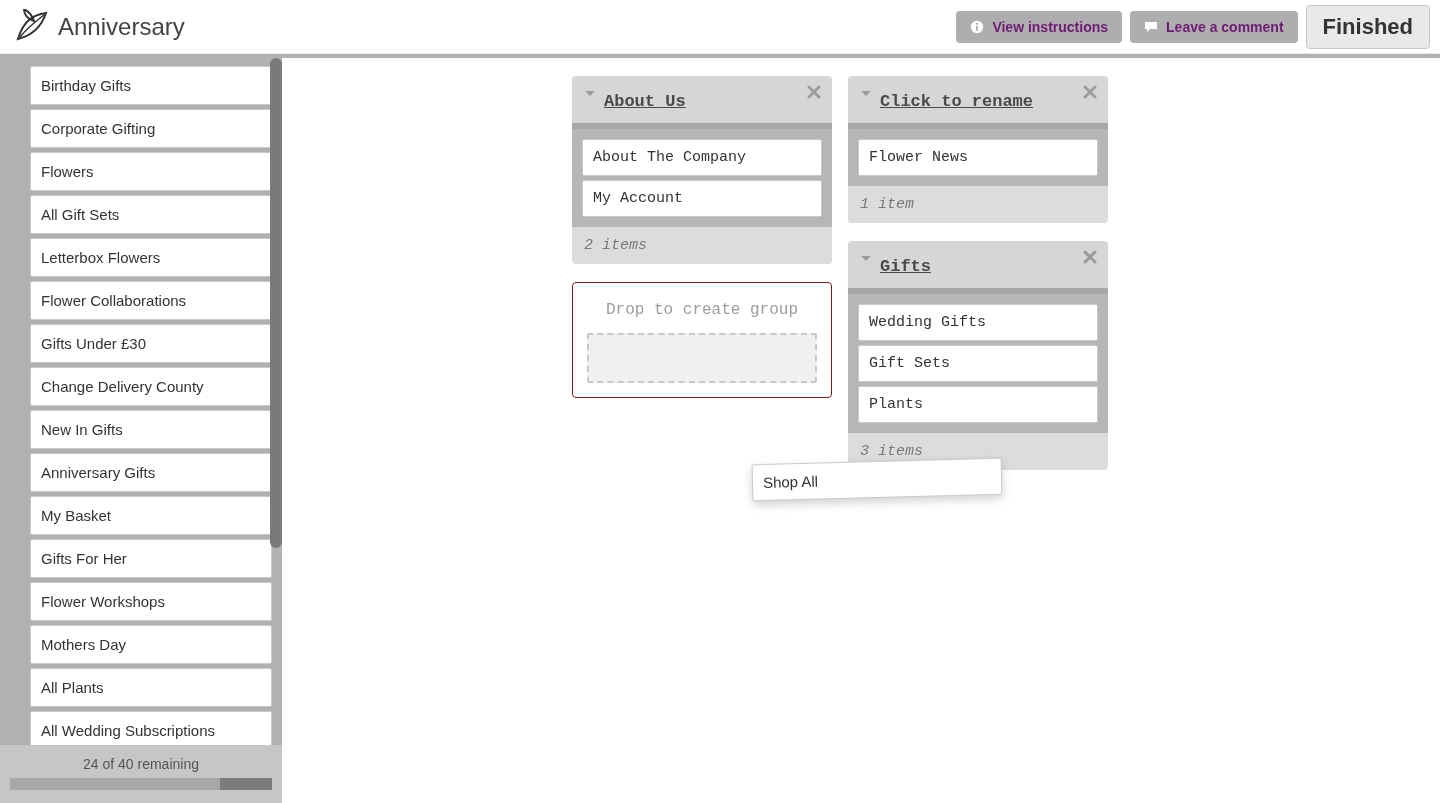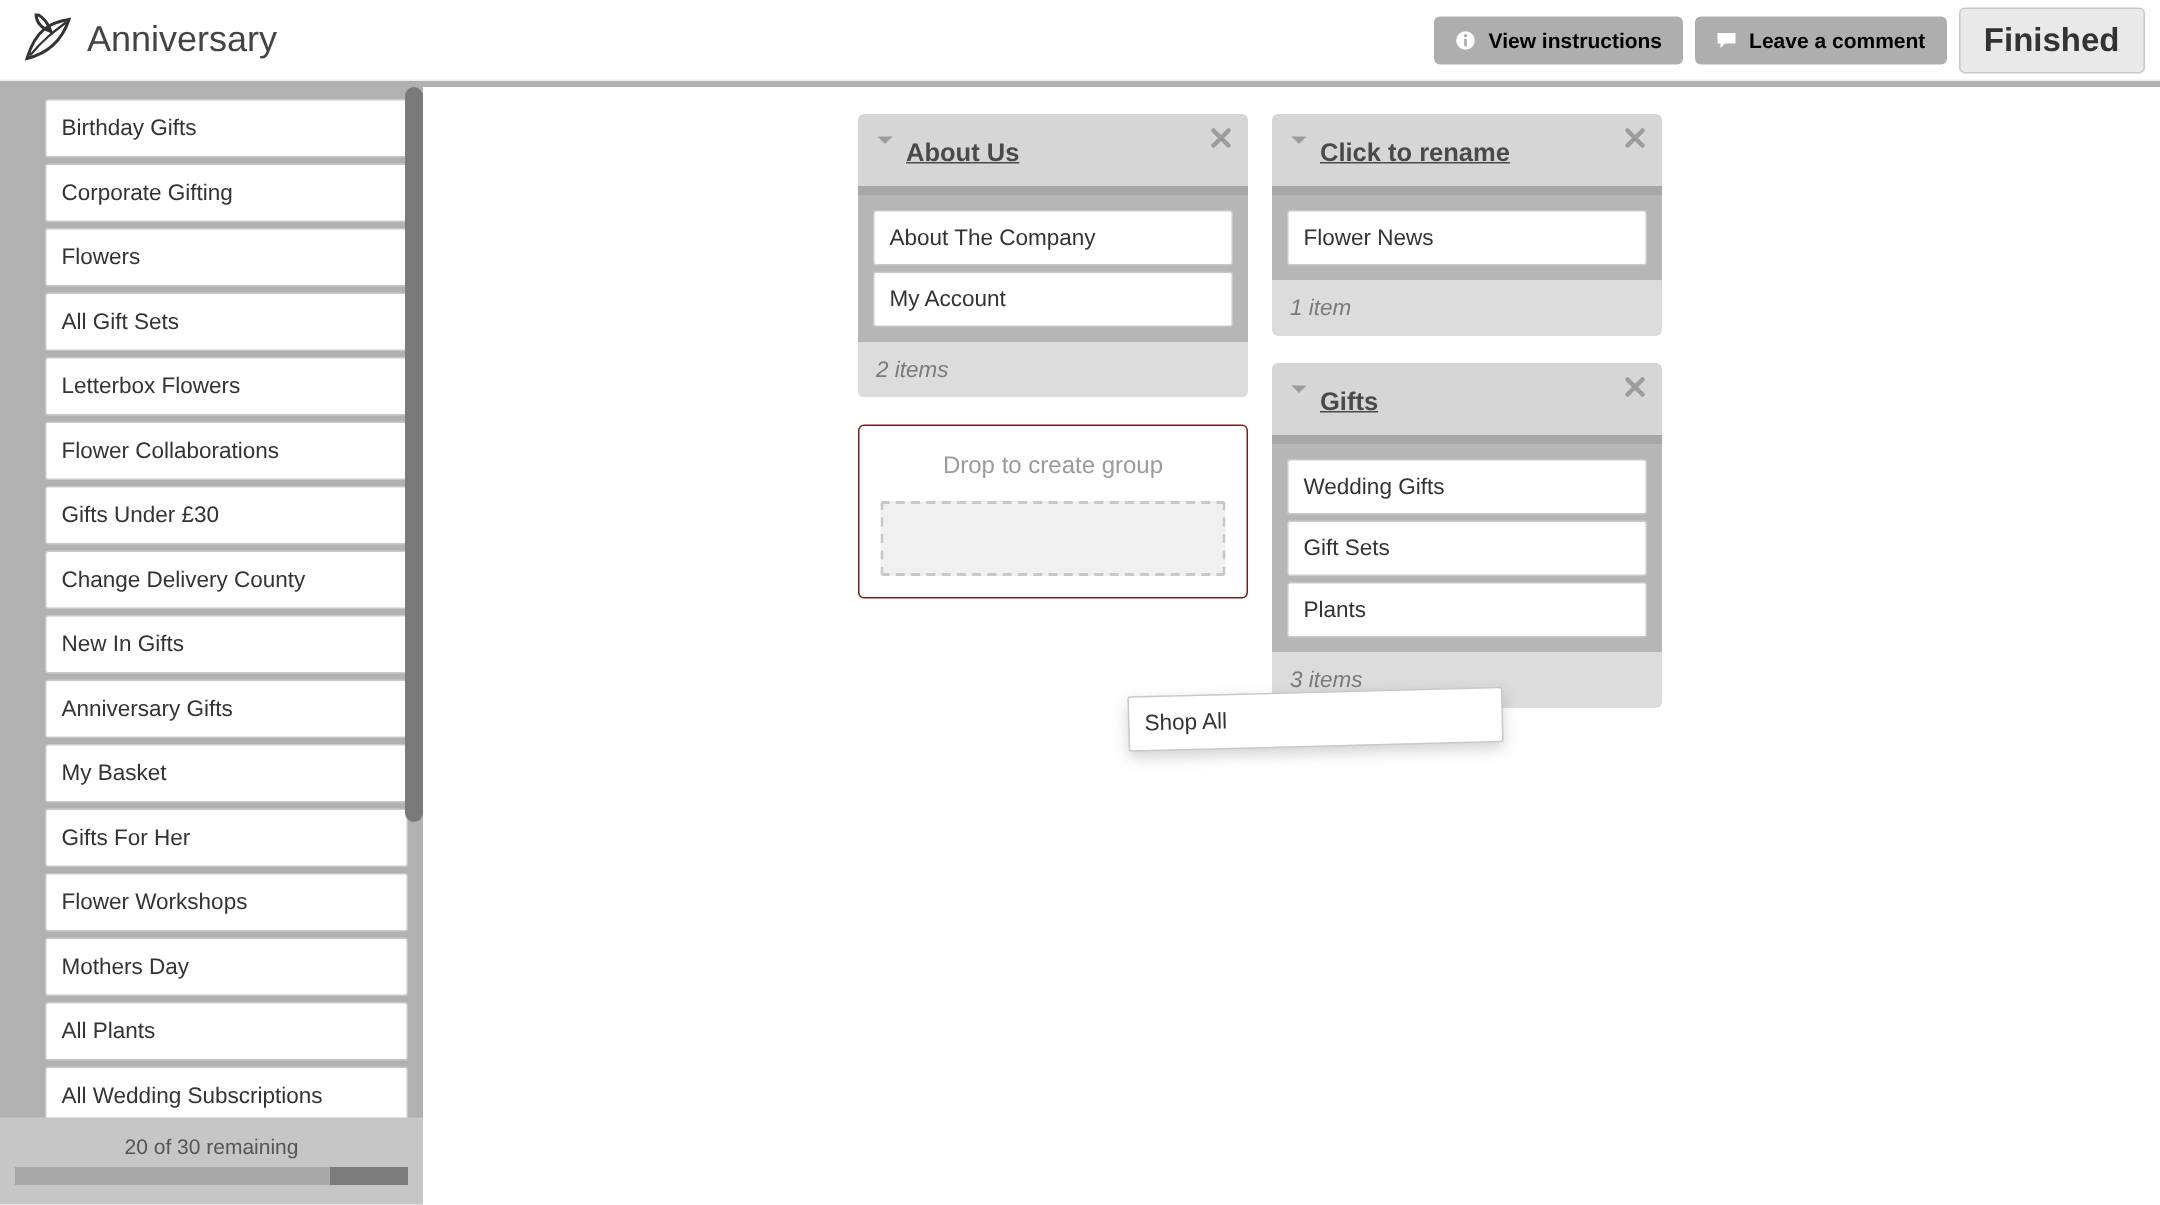--- a/index.html
+++ b/index.html
@@ -3,21 +3,21 @@
 <meta charset="utf-8">
 <style>
   * { box-sizing: border-box; margin: 0; padding: 0; }
   html, body { width: 1440px; height: 803px; font-family: -apple-system, BlinkMacSystemFont, "Segoe UI", Helvetica, Arial, sans-serif; background: #fff; color: #333; overflow: hidden; }
 
   
   .header { display: flex; align-items: center; justify-content: space-between; height: 54px; padding: 0 10px; border-bottom: 1px solid #eee; }
   .brand { display: flex; align-items: center; gap: 8px; padding-left: 4px; }
   .brand-name { font-size: 24px; color: #444; font-weight: 400; }
   .header-actions { display: flex; gap: 8px; align-items: center; }
-  .pill-btn { background: #aeaeae; color: #000000; border: none; border-radius: 4px; padding: 8px 14px; font-size: 14px; font-weight: 600; display: flex; align-items: center; gap: 8px; cursor: pointer; }
+  .pill-btn { background: #aeaeae; color: #701a75; border: none; border-radius: 4px; padding: 8px 14px; font-size: 14px; font-weight: 600; display: flex; align-items: center; gap: 8px; cursor: pointer; }
   .finished-btn { background: #e9e9e9; color: #333; border: 1px solid #c7c7c7; border-radius: 4px; padding: 8px 16px; font-size: 22px; font-weight: 700; cursor: pointer; }
 
   .bar-under-header { height: 4px; background: #b1b1b1; }
 
   
   .main { display: flex; height: calc(803px - 58px); }
 
   
   .left-panel { width: 282px; background: #b1b1b1; display: flex; flex-direction: column; position: relative; }
   .card-scroll { flex: 1; overflow: hidden; padding: 8px 10px 0 10px; position: relative; }
@@ -25,21 +25,21 @@
   .src-card { background: #fff; border: 1px solid #c9c9c9; border-radius: 2px; padding: 10px 10px; font-size: 15px; color: #333; cursor: move; }
   .left-scrollbar { position: absolute; right: 0; top: 0; width: 12px; height: 490px; background: #7a7a7a; border-radius: 6px; }
 
   .left-footer { height: 58px; background: #c6c6c6; display: flex; flex-direction: column; justify-content: center; align-items: center; gap: 6px; padding: 8px 10px 10px 10px; }
   .remaining-text { font-size: 14px; color: #555; }
   .progress { width: 100%; height: 12px; background: #a8a8a8; position: relative; }
   .progress-fill { position: absolute; right: 0; top: 0; height: 100%; background: #7b7b7b; }
 
   
   .canvas { flex: 1; padding: 18px 22px; display: flex; gap: 18px; align-items: flex-start; position: relative; }
-  .column { display: flex; flex-direction: column; gap: 18px; width: 260px; }
+  .column { display: flex; flex-direction: column; gap: 18px; width: 260px; font-family: Liberation Mono, monospace; }
 
   .group { width: 260px; border-radius: 4px; overflow: hidden; }
   .group-header { background: #d6d6d6; padding: 10px 12px 12px 12px; position: relative; display: flex; align-items: flex-start; gap: 8px; border-bottom: 6px solid #a7a7a7; }
   .group-title { font-size: 17px; font-weight: 700; color: #4a4a4a; text-decoration: underline; margin-top: 6px; }
   .chev { margin-top: 2px; color: #9c9c9c; }
   .close-x { position: absolute; right: 10px; top: 8px; color: #9c9c9c; cursor: pointer; }
   .group-body { background: #b6b6b6; padding: 10px; display: flex; flex-direction: column; gap: 4px; }
   .group-card { background: #fff; border: 1px solid #c9c9c9; border-radius: 2px; padding: 9px 10px; font-size: 15px; color: #333; cursor: move; }
   .group-footer { background: #dcdcdc; padding: 10px 12px; font-size: 15px; color: #7a7a7a; font-style: italic; }
 
@@ -107,21 +107,21 @@
           <div class="src-card">My Basket</div>
           <div class="src-card">Gifts For Her</div>
           <div class="src-card">Flower Workshops</div>
           <div class="src-card">Mothers Day</div>
           <div class="src-card">All Plants</div>
           <div class="src-card">All Wedding Subscriptions</div>
         </div>
       <div class="left-scrollbar"></div>
     </div>
     <div class="left-footer">
-      <div class="remaining-text">20 of 30 remaining</div>
+      <div class="remaining-text">24 of 40 remaining</div>
       <div class="progress">
         <div class="progress-fill" id="progress-fill" style="width: 20%;"></div>
       </div>
     </div>
   </div>
 
   <div class="canvas">
 
     <div style="position:absolute; left:290px; top:18px;">
       <div class="column">

